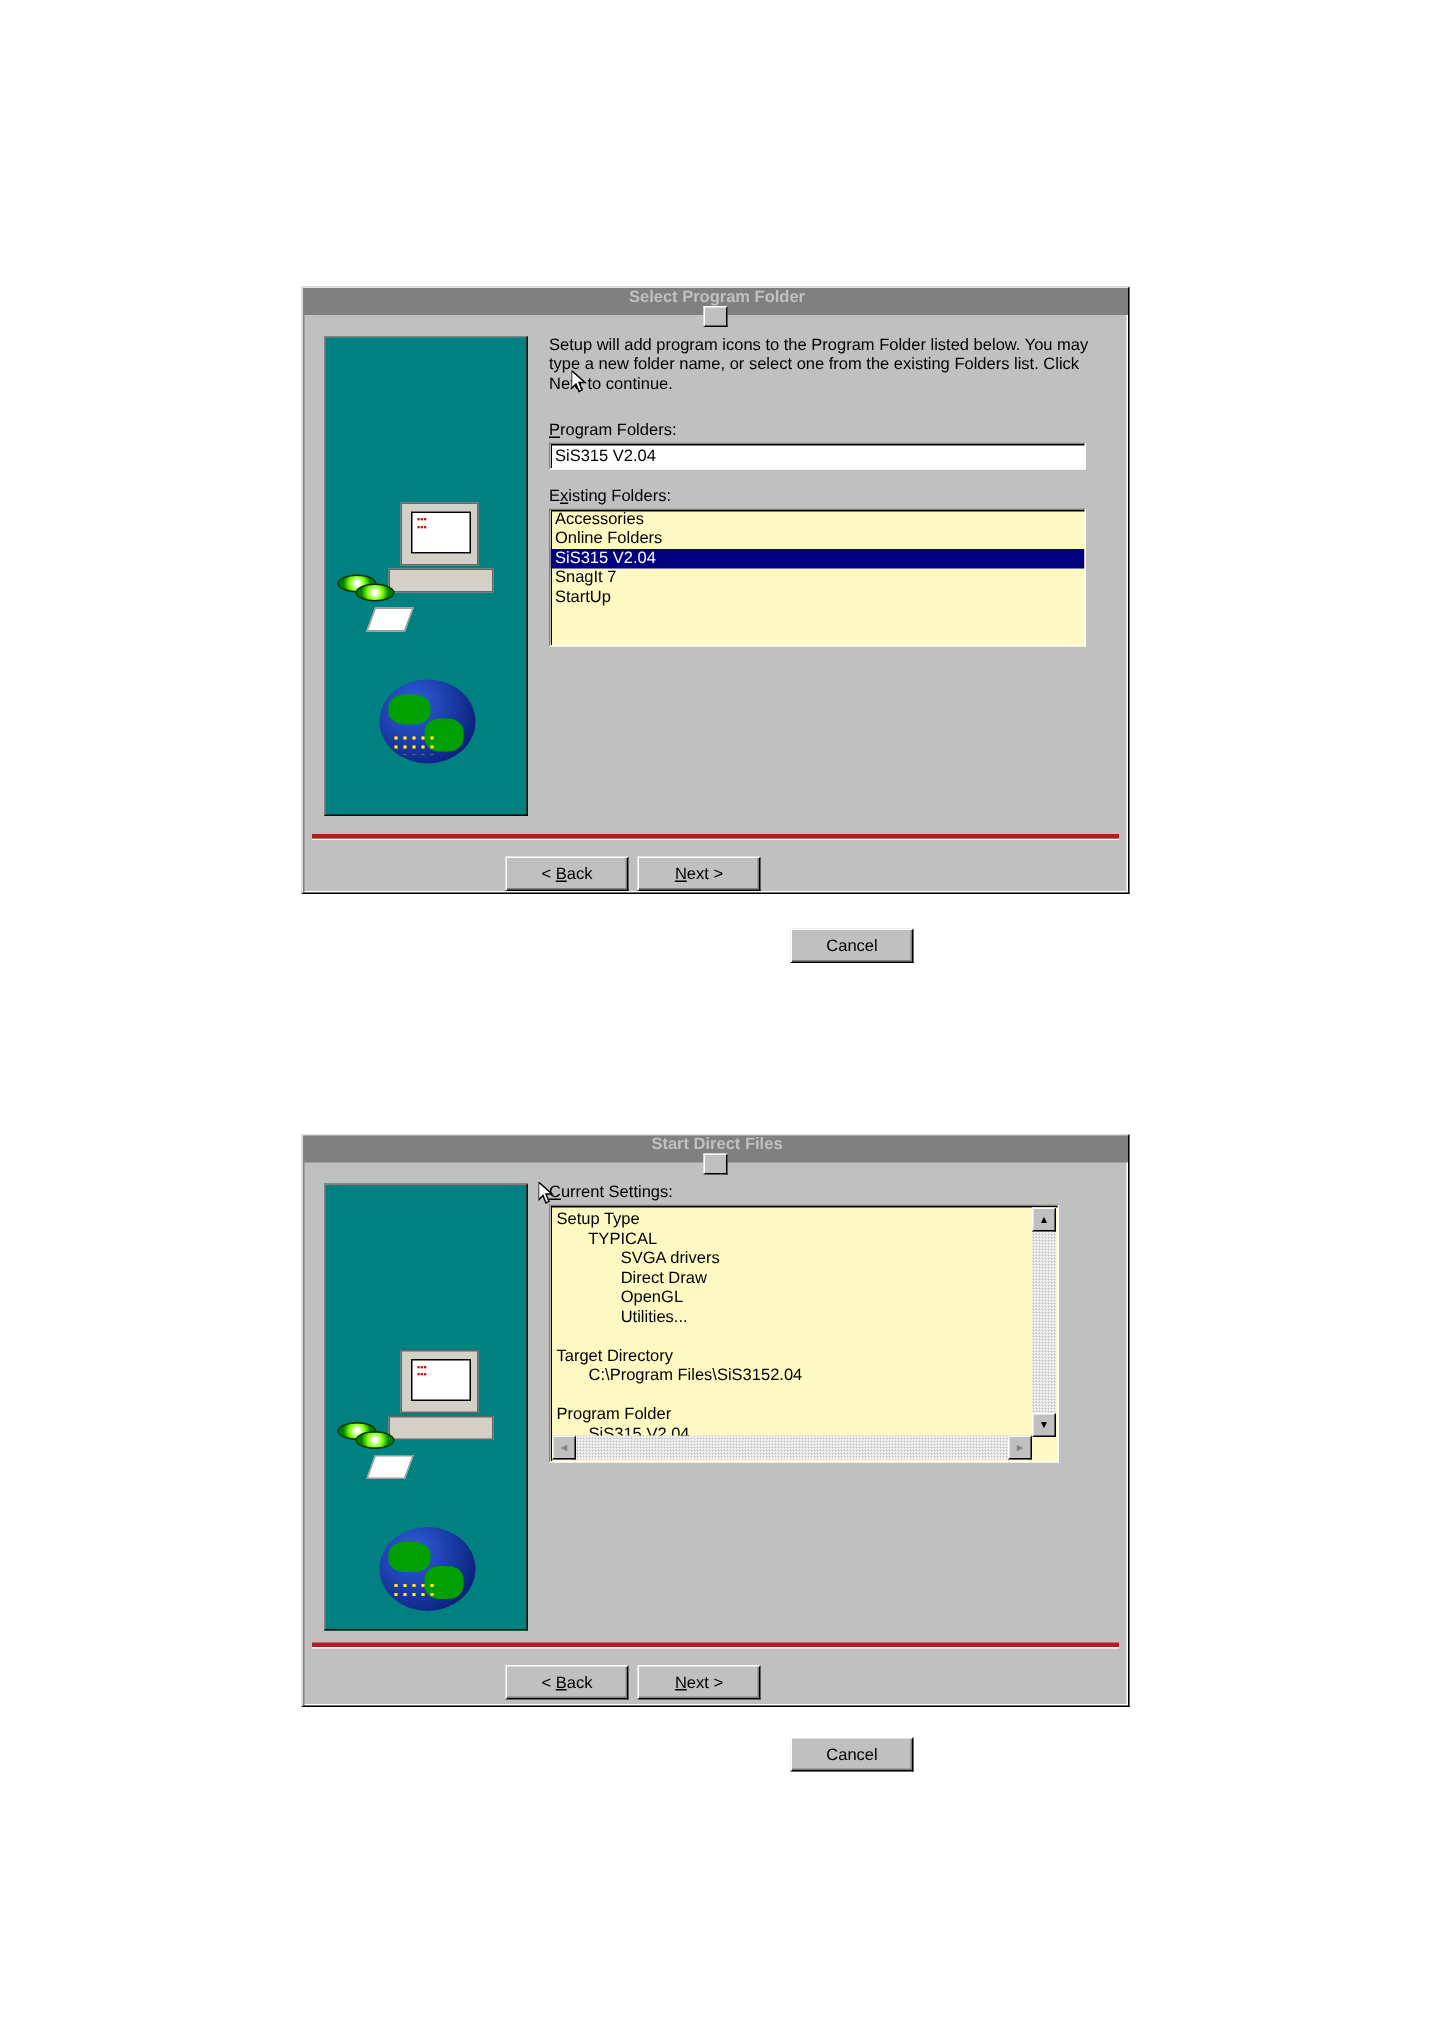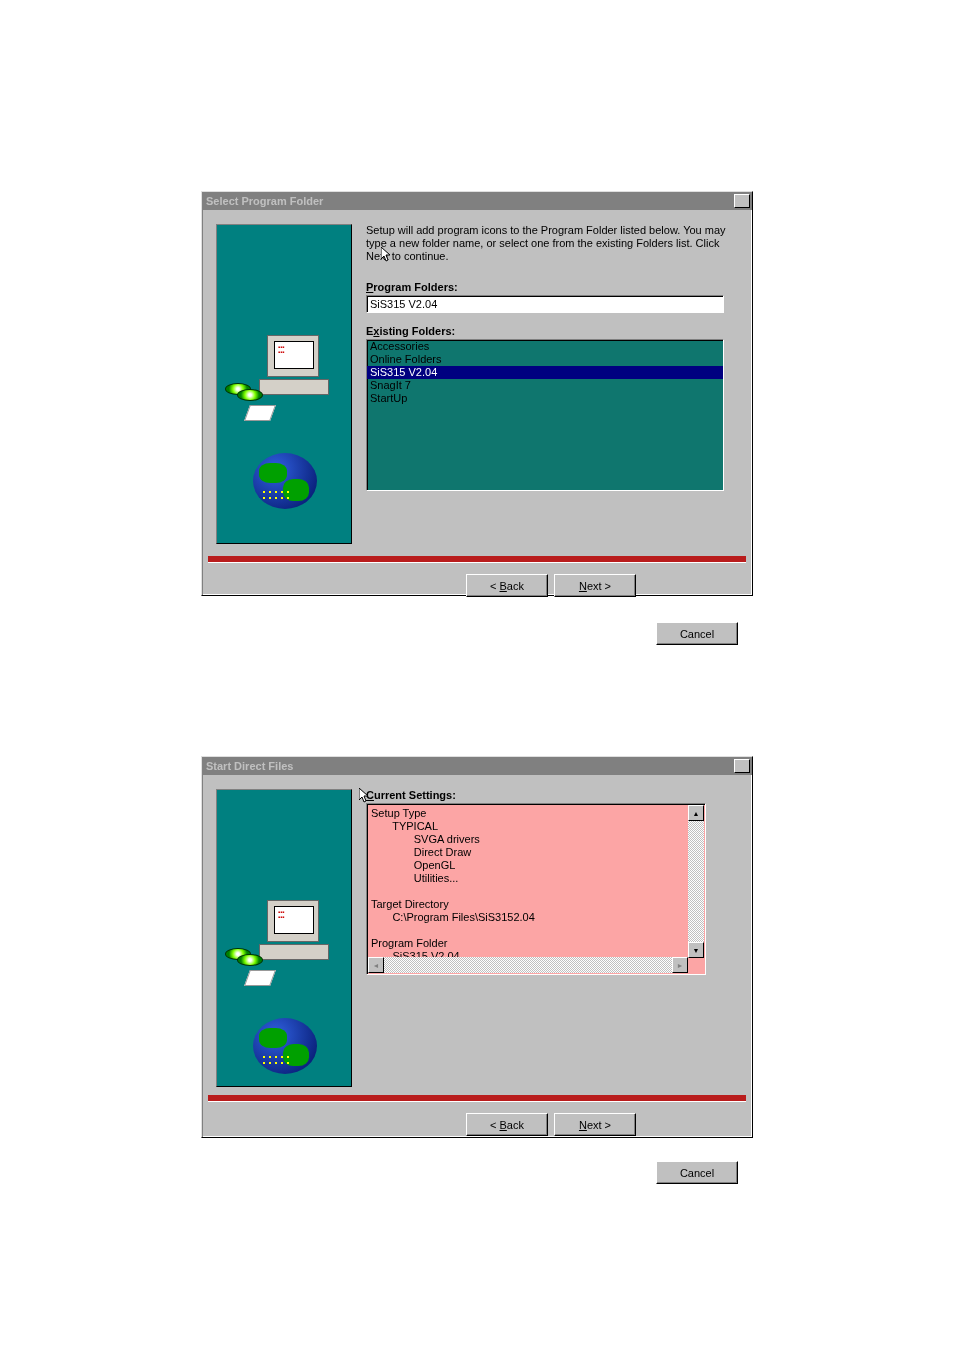--- a/index.html
+++ b/index.html
@@ -25,20 +25,21 @@
     .titlebar {
       height: 18px;
       background: #808080;
       color: #c0c0c0;
       display: flex;
       align-items: center;
       justify-content: space-between;
       padding: 0 2px;
       font-weight: bold;
       font-size: 11px;
+      flex-direction: column;
     }
     .titlebar-text { padding-left: 2px; }
     .close-btn {
       width: 16px;
       height: 14px;
       background: #c0c0c0;
       border: 1px solid #000;
       border-top-color: #fff;
       border-left-color: #fff;
       display: flex;
@@ -69,60 +70,59 @@
       flex: 1;
       padding-left: 14px;
       color: #000;
     }
     .instruction-text {
       line-height: 13px;
       margin-bottom: 18px;
     }
     .field-label {
       margin-bottom: 2px;
-      font-weight: bold;
     }
     .field-label .underline { text-decoration: underline; }
     .text-input {
       width: 358px;
       height: 18px;
       background: #fff;
       border: 1px solid #808080;
       border-right-color: #fff;
       border-bottom-color: #fff;
       box-shadow: 1px 1px 0 #000 inset;
       padding: 1px 3px;
       font-family: inherit;
       font-size: 11px;
       margin-bottom: 12px;
     }
     .listbox {
       width: 358px;
-      height: 152px;
-      background: #0f766e;
+      height: 92px;
+      background: #fef9c3;
       border: 1px solid #808080;
       border-right-color: #fff;
       border-bottom-color: #fff;
       box-shadow: 1px 1px 0 #000 inset;
       overflow: auto;
     }
     .list-item {
       padding: 0 3px;
       height: 13px;
       line-height: 13px;
       cursor: default;
     }
     .list-item.selected {
       background: #000080;
       color: #fff;
     }
     .settings-box {
       width: 340px;
       height: 172px;
-      background: #fca5a5;
+      background: #fef9c3;
       border: 1px solid #808080;
       border-right-color: #fff;
       border-bottom-color: #fff;
       box-shadow: 1px 1px 0 #000 inset;
       position: relative;
       margin-top: 2px;
     }
     .settings-content {
       padding: 3px 4px;
       white-space: pre;
@@ -158,26 +158,26 @@
       border: 1px solid #000;
       border-top-color: #fff;
       border-left-color: #fff;
       display: flex;
       align-items: center;
       justify-content: center;
       font-size: 7px;
     }
     .scroll-btn.disabled { color: #808080; }
     .button-row {
-      border-top: 6px solid #b91c1c;
+      border-top: 3px solid #b91c1c;
       box-shadow: 0 1px 0 #fff inset;
       margin: 12px 6px 0 6px;
       padding: 12px 8px 12px 0;
       display: flex;
-      justify-content: flex-end;
+      justify-content: center;
       gap: 6px;
     }
     .dialog-2 .button-row { margin-top: 8px; }
     .btn {
       width: 82px;
       height: 23px;
       background: #c0c0c0;
       border: 1px solid #000;
       border-top-color: #fff;
       border-left-color: #fff;

